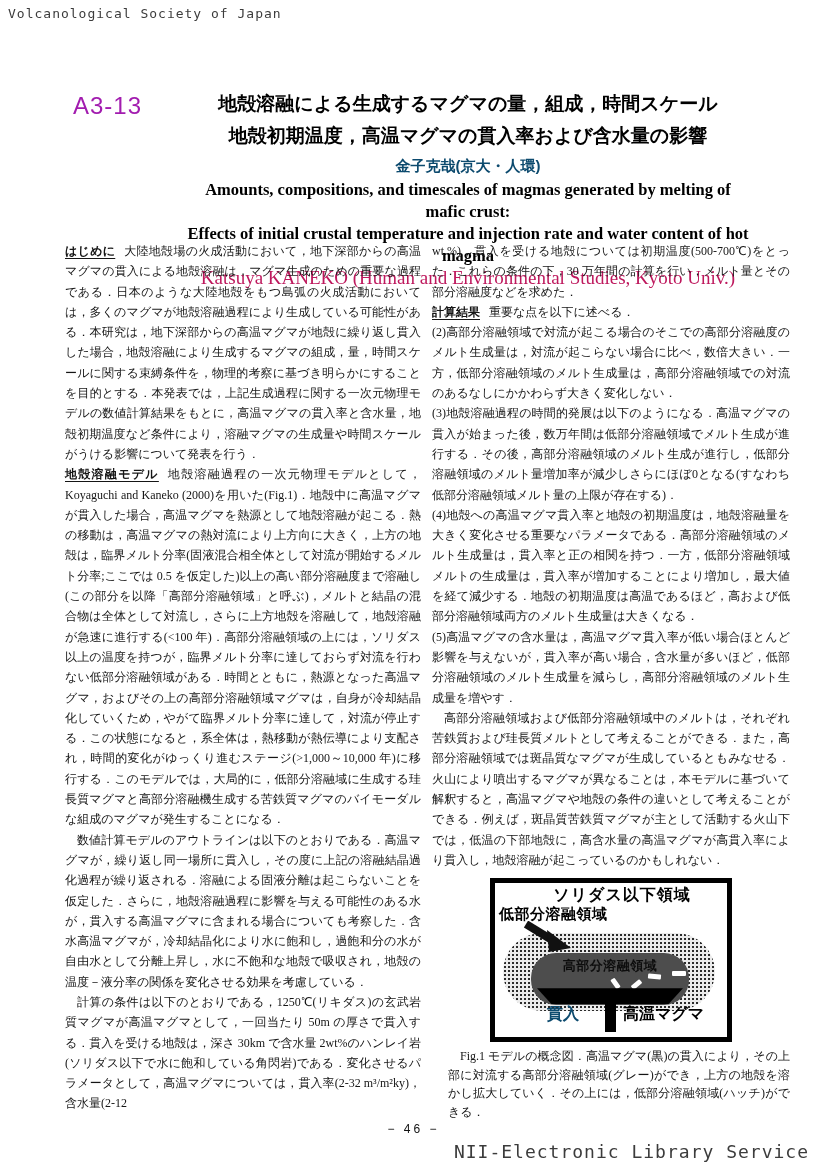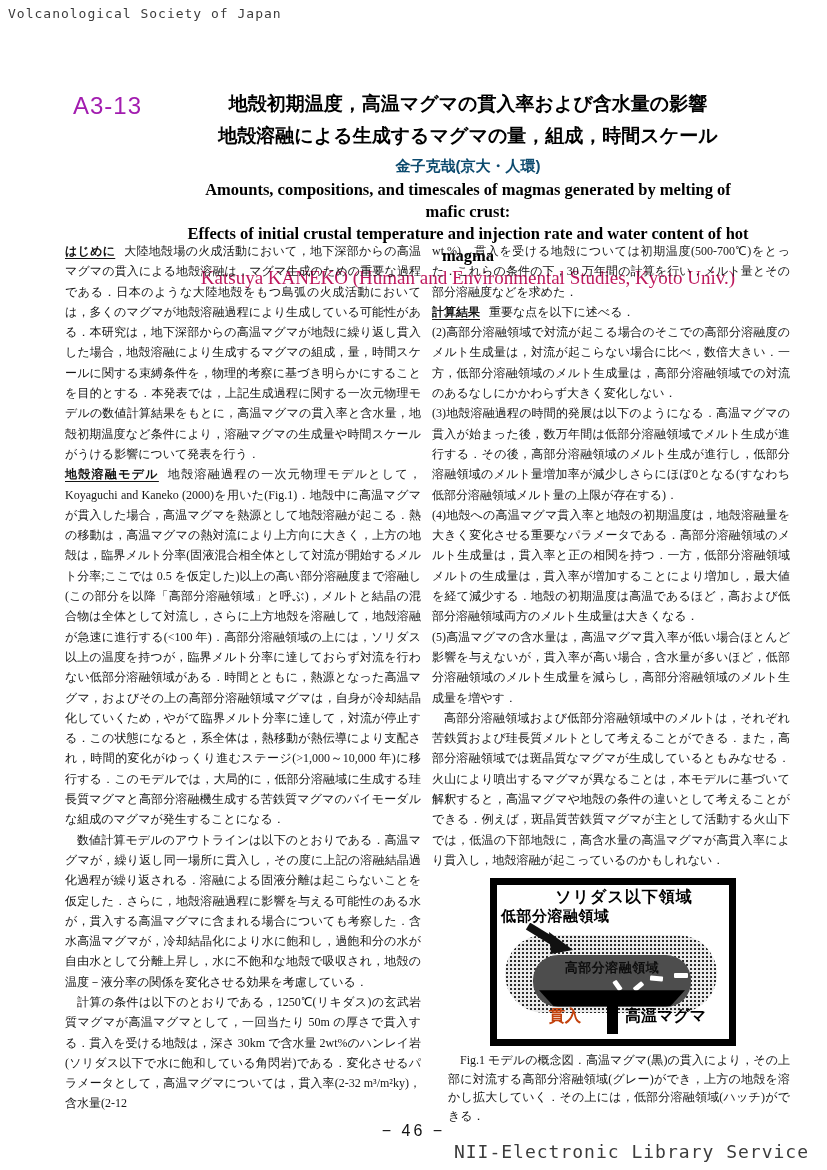--- a/index.html
+++ b/index.html
@@ -19,21 +19,21 @@
   }
   .wm-bottom {
     position: absolute; top: 1141px; right: 18px;
     font-family: "DejaVu Sans Mono", monospace;
     font-size: 18px; color: #3c3c3c; letter-spacing: 1px;
   }
   .page-num {
     position: absolute; top: 1122px; left: 0; width: 827px;
     text-align: center;
     font-family: "Liberation Sans", sans-serif;
-    font-size: 16px; letter-spacing: 3px; color: #111;
+    font-size: 12px; letter-spacing: 3px; color: #111;
   }
   .header { position: absolute; top: 88px; left: 65px; width: 726px; }
   .session-id {
     position: absolute; left: 8px; top: 4px;
     font-family: "Liberation Sans", sans-serif;
     font-size: 24px; letter-spacing: 1px; color: #a21caf;
   }
   .titles { margin-left: 120px; width: 566px; text-align: center; }
   .title-ja {
     font-family: "Liberation Sans", sans-serif;
@@ -64,21 +64,21 @@
     font-weight: bold;
     text-decoration: underline;
     text-underline-offset: 3px;
     margin-right: 9px;
   }
   
   .fig {
     position: relative;
     width: 232px; height: 154px;
     margin: 8px 0 0 58px;
-    border: 7px solid #000000;
+    border: 5px solid #000000;
     background: #fff;
     box-sizing: content-box;
     font-family: "Liberation Sans", sans-serif;
   }
   .fig-label-solidus {
     position: absolute; top: 2px; left: 22px; right: 0;
     text-align: center; font-weight: bold; font-size: 16px;
     letter-spacing: 1px; color: #000;
   }
   .fig-label-low {
@@ -119,21 +119,21 @@
   .dash:nth-of-type(1) { left: 46px;  top: 86px;  width: 12px; height: 5px;  transform: rotate(-25deg); }
   .dash:nth-of-type(2) { left: 62px;  top: 97px;  width: 11px; height: 5px;  transform: rotate(45deg); }
   .dash:nth-of-type(3) { left: 86px;  top: 94px;  width: 6px;  height: 13px; transform: rotate(10deg); }
   .dash:nth-of-type(4) { left: 107px; top: 84px;  width: 5px;  height: 14px; }
   .dash:nth-of-type(5) { left: 115px; top: 98px;  width: 11px; height: 5px;  transform: rotate(55deg); }
   .dash:nth-of-type(6) { left: 136px; top: 99px;  width: 11px; height: 5px;  transform: rotate(-40deg); }
   .dash:nth-of-type(7) { left: 153px; top: 91px;  width: 13px; height: 5px;  transform: rotate(5deg); }
   .dash:nth-of-type(8) { left: 177px; top: 88px;  width: 14px; height: 5px; }
   .fig-label-inj {
     position: absolute; left: 52px; top: 121px;
-    font-weight: bold; font-size: 16px; color: #c2410c; z-index: 4;
+    font-weight: bold; font-size: 16px; color: #0c4a6e; z-index: 4;
   }
   .fig-label-magma {
     position: absolute; left: 128px; top: 121px;
     font-weight: bold; font-size: 16px; color: #000; z-index: 4;
   }
   .fig-caption {
     margin-top: 5px;
     font-size: 12px; line-height: 18.5px;
     text-align: justify; text-indent: 1em; color: #151515; margin-left: 16px;
   }
@@ -141,22 +141,22 @@
 </head>
 <body>
 
 <div class="page">
 
   <div class="wm-top">Volcanological Society of Japan</div>
 
   <div class="header">
     <div class="session-id">A3-13</div>
     <div class="titles">
+      <div class="title-ja">地殻溶融による生成するマグマの量，組成，時間スケール</div>
       <div class="title-ja">地殻初期温度，高温マグマの貫入率および含水量の影響</div>
-      <div class="title-ja">地殻溶融による生成するマグマの量，組成，時間スケール</div>
       <div class="author-ja">金子克哉(京大・人環)</div>
       <div class="title-en">Amounts, compositions, and timescales of magmas generated by melting of mafic crust:</div>
       <div class="title-en">Effects of initial crustal temperature and injection rate and water content of hot magma</div>
       <div class="author-en">Katsuya KANEKO (Human and Environmental Studies, Kyoto Univ.)</div>
     </div>
   </div>
 
   <div class="col col-left">
     <p><span class="sechead">はじめに</span><span>大陸地殻場の火成活動において，地下深部からの高温マグマの貫入による地殻溶融は，マグマ生成のための重要な過程である．日本のような大陸地殻をもつ島弧の火成活動においては，多くのマグマが地殻溶融過程により生成している可能性がある．本研究は，地下深部からの高温マグマが地殻に繰り返し貫入した場合，地殻溶融により生成するマグマの組成，量，時間スケールに関する束縛条件を，物理的考察に基づき明らかにすることを目的とする．本発表では，上記生成過程に関する一次元物理モデルの数値計算結果をもとに，高温マグマの貫入率と含水量，地殻初期温度など条件により，溶融マグマの生成量や時間スケールがうける影響について発表を行う．</span></p>
     <p><span class="sechead">地殻溶融モデル</span><span>地殻溶融過程の一次元物理モデルとして，Koyaguchi and Kaneko (2000)を用いた(Fig.1)．地殻中に高温マグマが貫入した場合，高温マグマを熱源として地殻溶融が起こる．熱の移動は，高温マグマの熱対流により上方向に大きく，上方の地殻は，臨界メルト分率(固液混合相全体として対流が開始するメルト分率;ここでは 0.5 を仮定した)以上の高い部分溶融度まで溶融し(この部分を以降「高部分溶融領域」と呼ぶ)，メルトと結晶の混合物は全体として対流し，さらに上方地殻を溶融して，地殻溶融が急速に進行する(&lt;100 年)．高部分溶融領域の上には，ソリダス以上の温度を持つが，臨界メルト分率に達しておらず対流を行わない低部分溶融領域がある．時間とともに，熱源となった高温マグマ，およびその上の高部分溶融領域マグマは，自身が冷却結晶化していくため，やがて臨界メルト分率に達して，対流が停止する．この状態になると，系全体は，熱移動が熱伝導により支配され，時間的変化がゆっくり進むステージ(&gt;1,000～10,000 年)に移行する．このモデルでは，大局的に，低部分溶融域に生成する珪長質マグマと高部分溶融機生成する苦鉄質マグマのバイモーダルな組成のマグマが発生することになる．</span></p>

